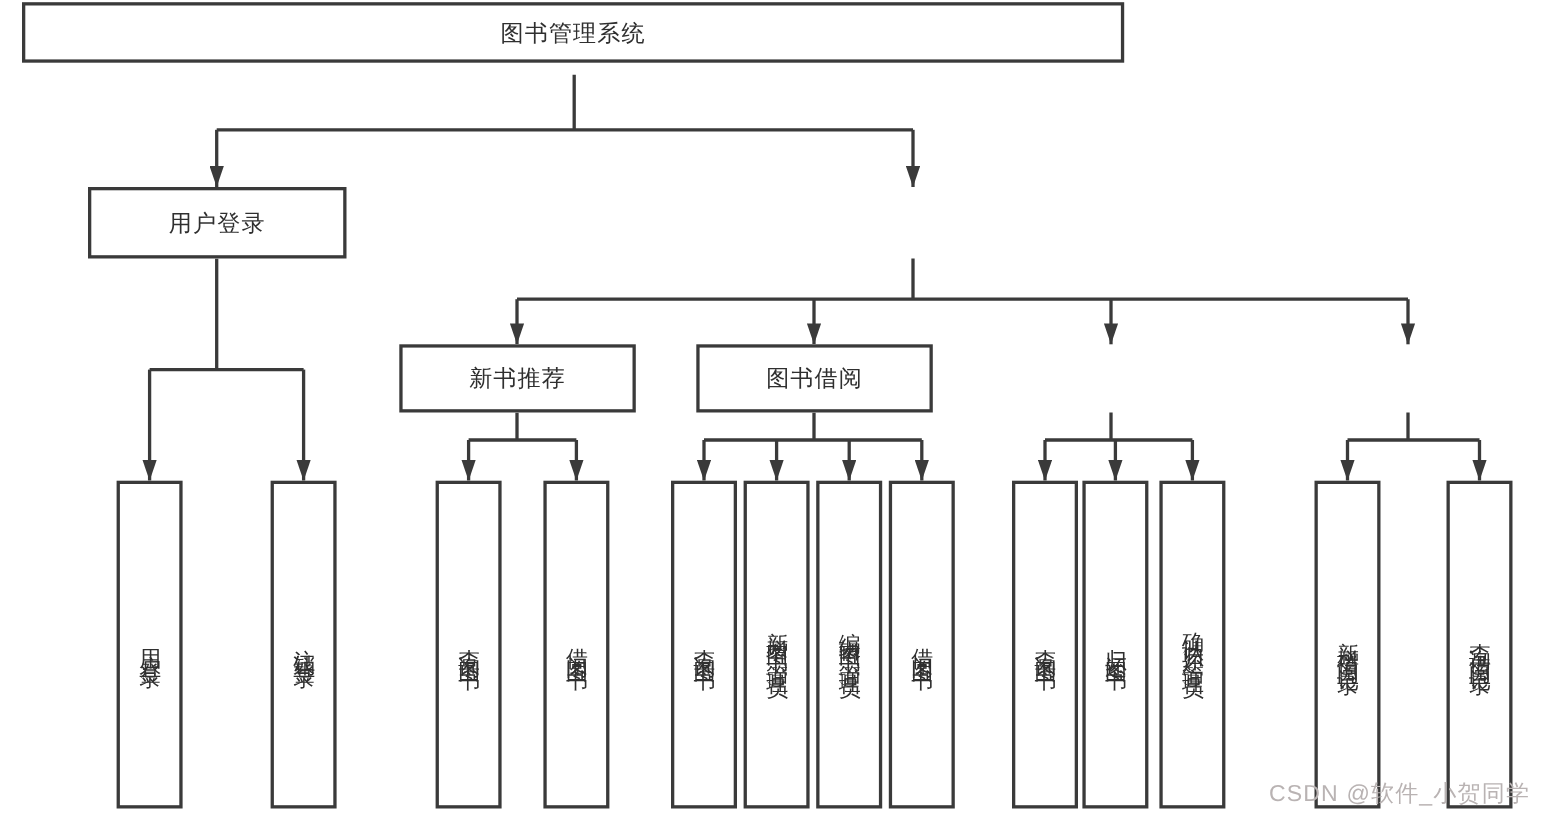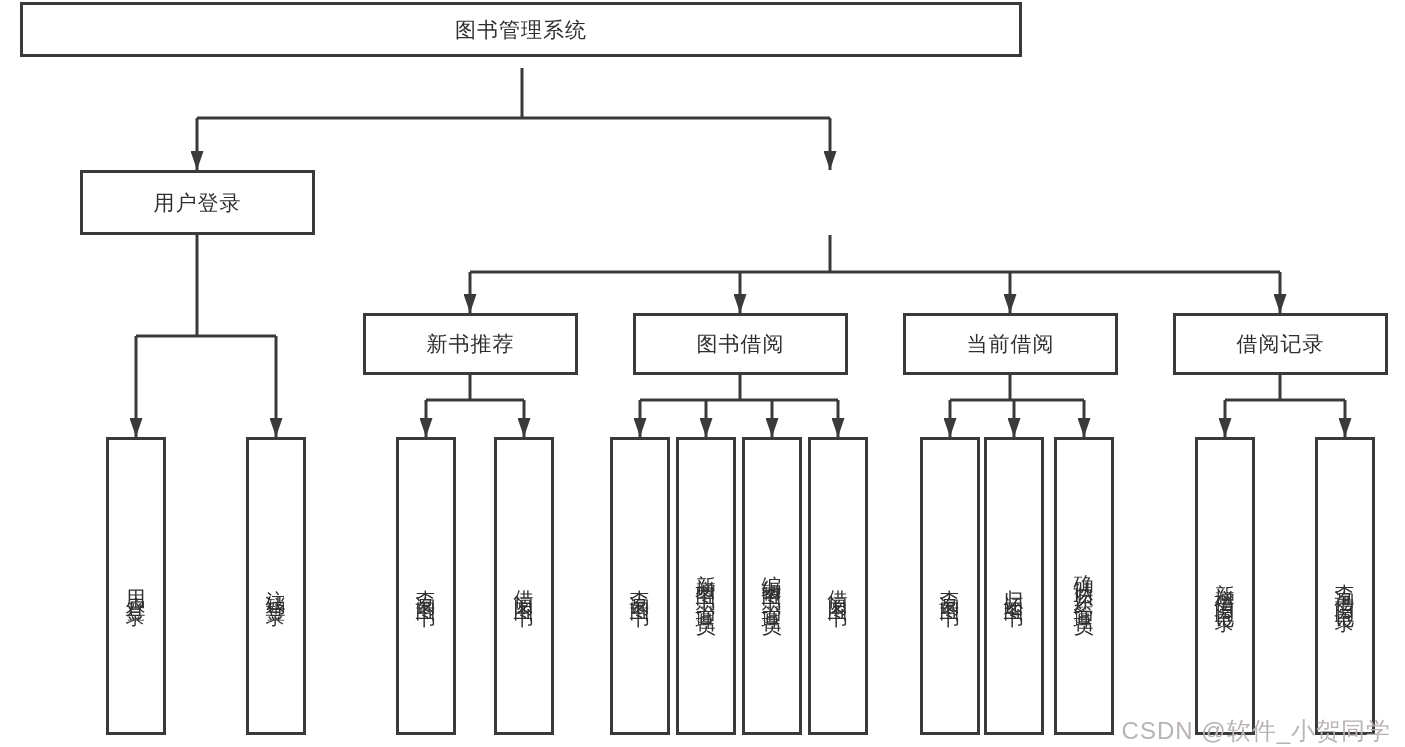--- a/index.html
+++ b/index.html
@@ -46,22 +46,22 @@
   .leaf .vtext {
     writing-mode: vertical-rl;
     font-size: 20px;
     letter-spacing: 6px;
     line-height: 1;
     color: var(--text);
   }
   .watermark {
     position: absolute;
     right: 14px;
-    bottom: 0;
-    font-size: 24px;
+    bottom: 12px;
+    font-size: 21px;
     color: var(--wm);
     letter-spacing: 1px;
     z-index: 3;
     margin-top: 32px;
   }
 </style>
 </head>
 <body>
 
 <div class="canvas">
@@ -116,26 +116,20 @@
   <div class="node lvl2" style="left:80px">
     <span>用户登录</span>
   </div>
 
   <div class="node lvl3" style="left:363px">
     <span>新书推荐</span>
   </div>
   <div class="node lvl3" style="left:633px">
     <span>图书借阅</span>
   </div>
-  <div class="node lvl3" style="left:903px">
-    <span>当前借阅</span>
-  </div>
-  <div class="node lvl3" style="left:1173px">
-    <span>借阅记录</span>
-  </div>
 
   <div class="node leaf" style="left:106px">
     <span class="vtext">用户登录</span>
   </div>
   <div class="node leaf" style="left:246px">
     <span class="vtext">注销登录</span>
   </div>
 
   <div class="node leaf" style="left:396px">
     <span class="vtext">查询图书</span>

